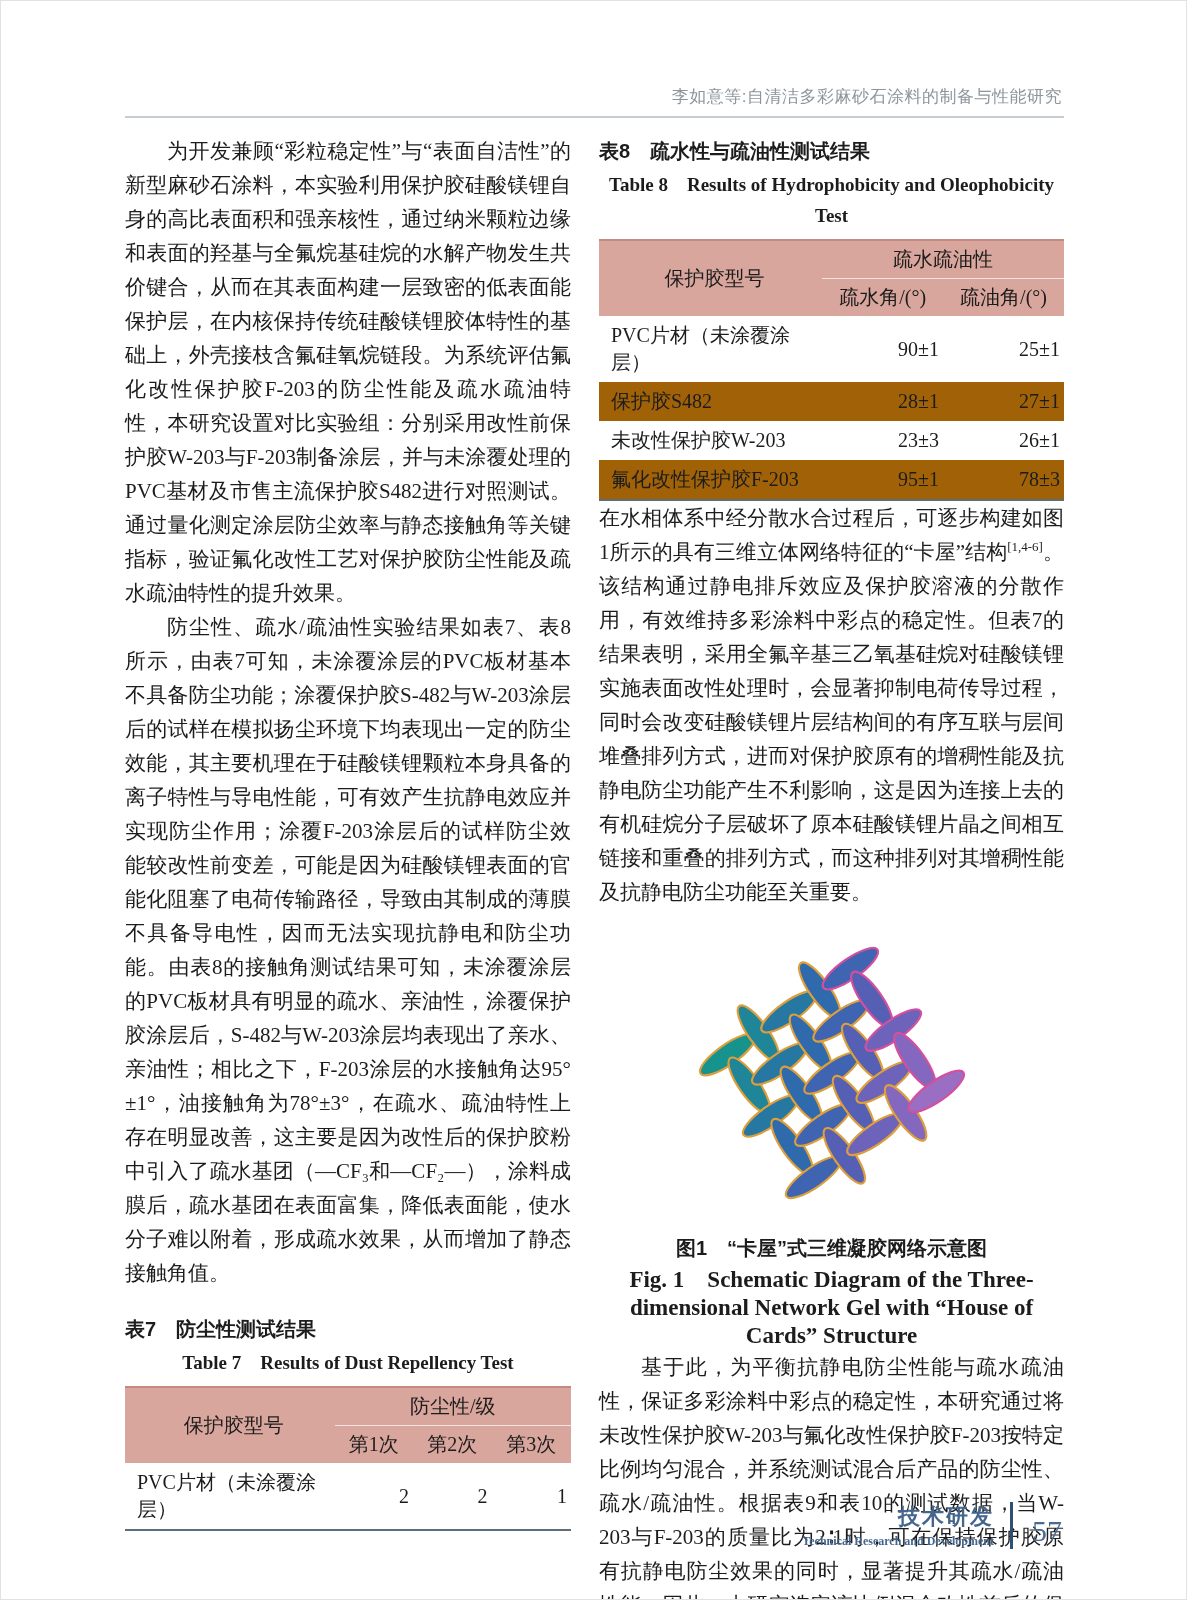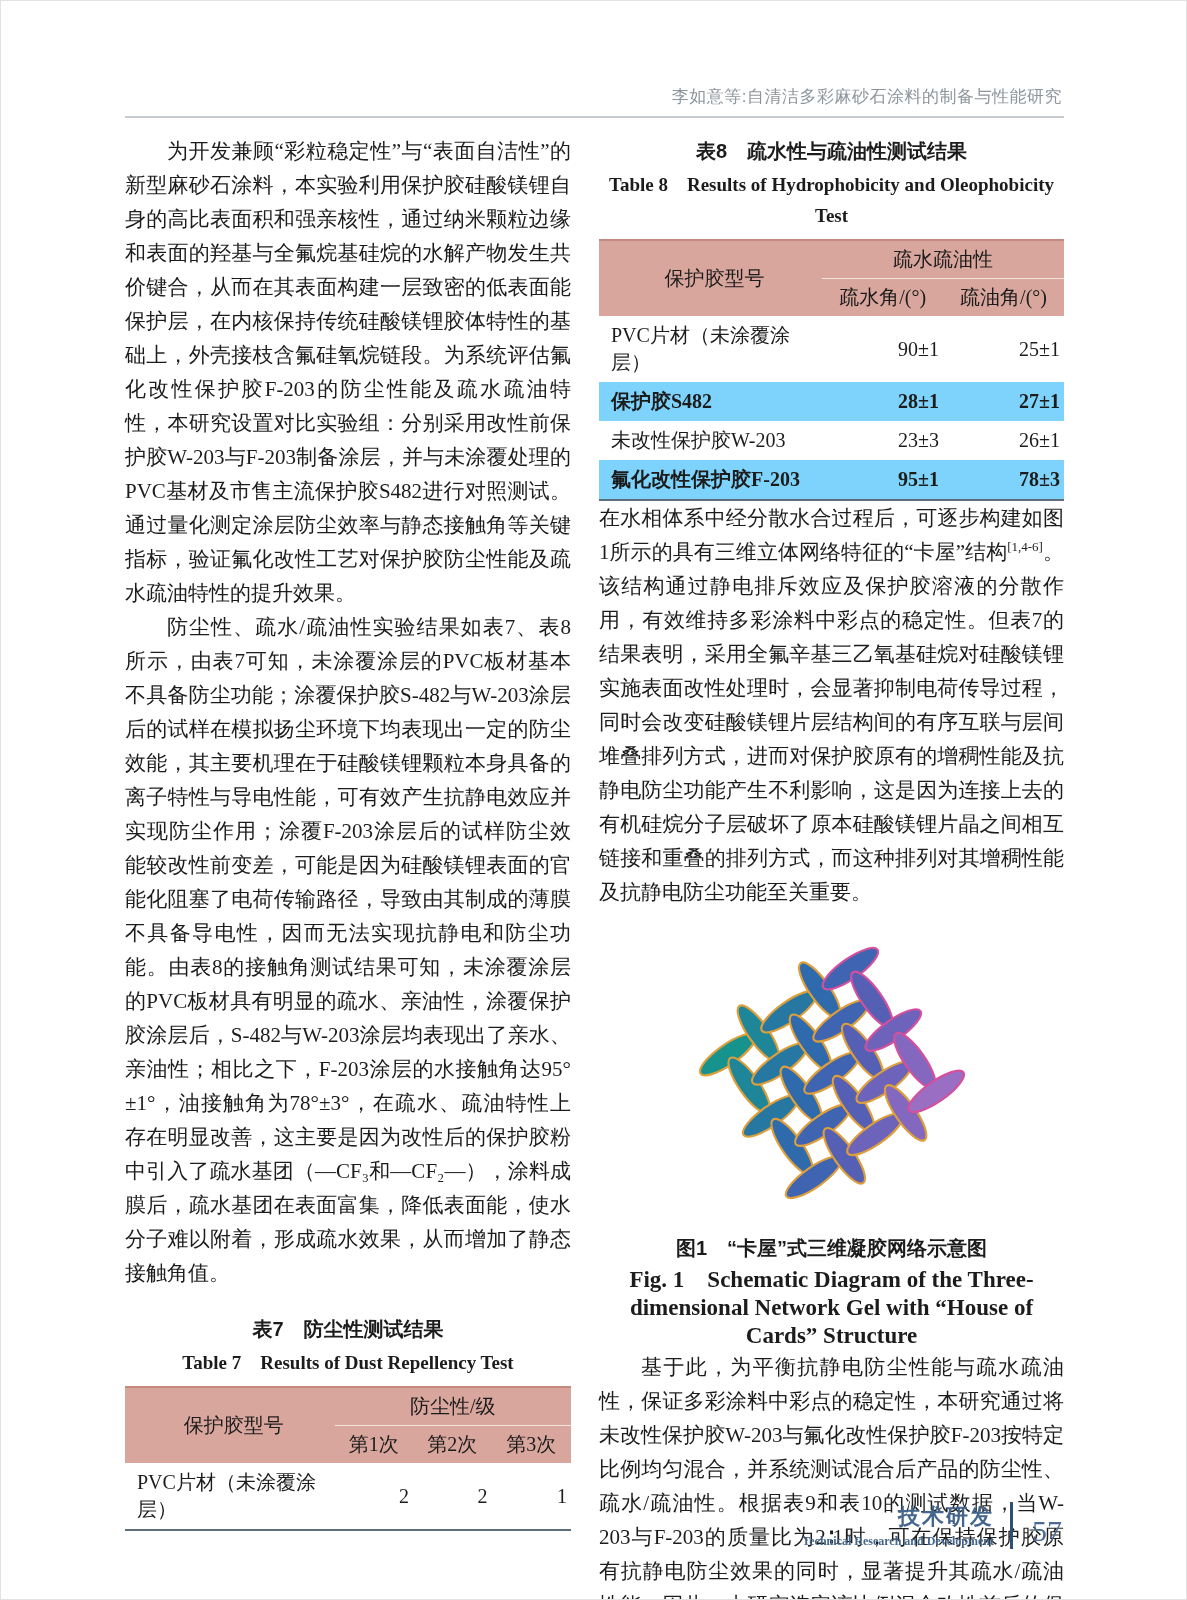--- a/index.html
+++ b/index.html
@@ -23,36 +23,36 @@
   }
   .col-left{width:446px;}
   .col-right{width:465px;}
   p.body{font-size:21px;line-height:34px;text-align:justify;margin:0;}
   p.indent{text-indent:2em;}
   sup.ref{font-size:13px;line-height:0;}
 
   
   .tcap-zh{
     font-family:"Liberation Sans","DejaVu Sans",sans-serif;
-    font-weight:700;font-size:20px;text-align:center;margin:0 0 4px 0;
+    font-weight:700;font-size:20px;text-align:left;margin:0 0 4px 0;
   }
   .tcap-en{
     font-weight:700;font-size:19px;line-height:31px;text-align:center;margin:0 0 8px 0;
   }
   table.dtable{
     width:100%;border-collapse:collapse;font-size:20px;
     border-top:2px solid #c48a80;border-bottom:2.5px solid #5e6d7a;
   }
   table.dtable th{
     background:#d9a69d;font-weight:400;padding:5px 4px;
   }
   table.dtable th.group{border-bottom:1.5px solid #f3e2dd;}
   table.dtable td{padding:6px 4px;text-align:right;}
   table.dtable td.name,table.dtable th.name{text-align:left;padding-left:12px;}
-  table.dtable tr.alt td{background:#7dd3fc;font-weight:bold;}
+  table.dtable tr.alt td{background:#a16207;}
 
   
   .figure-wrap{margin-top:16px;text-align:center;}
   .fcap-zh{
     font-family:"Liberation Sans","DejaVu Sans",sans-serif;
     font-weight:700;font-size:20px;text-align:center;margin:10px 0 4px 0;
   }
   .fcap-en{font-weight:700;font-size:23px;line-height:28px;margin:0;}
 
   

